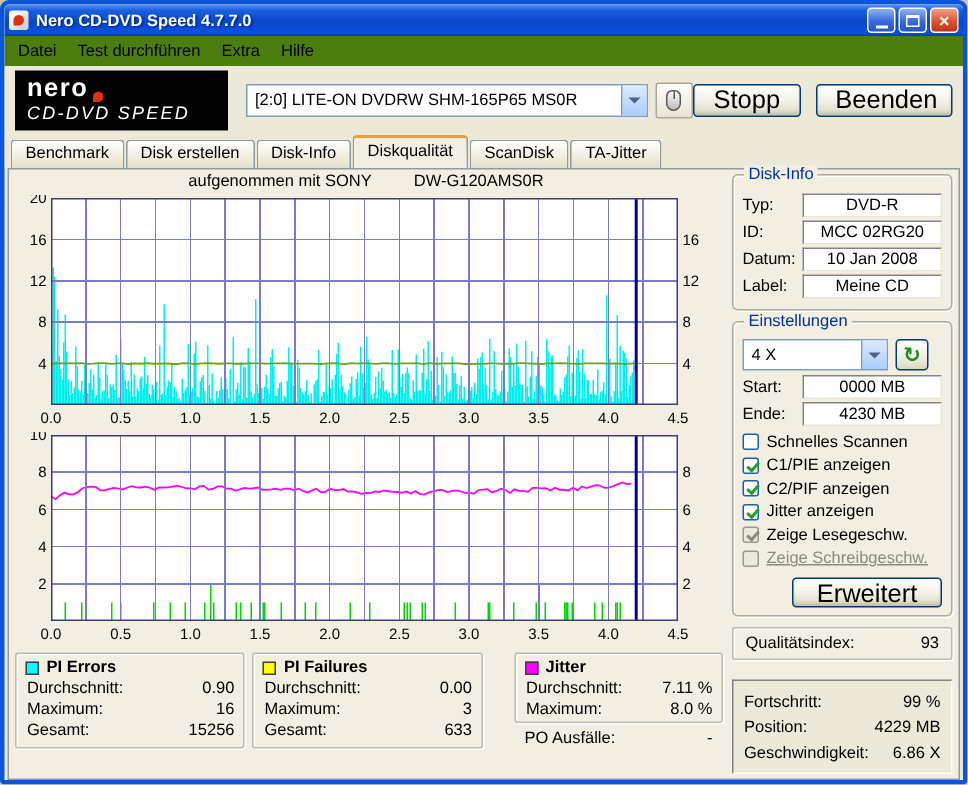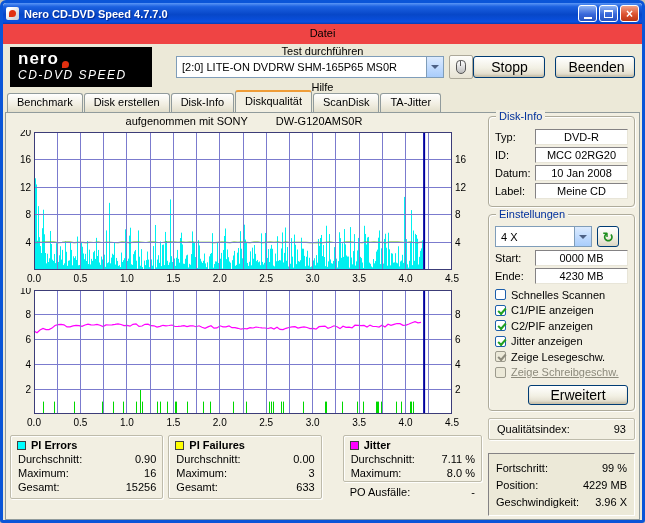--- a/index.html
+++ b/index.html
@@ -17,41 +17,41 @@
   .app-icon::after{content:"";position:absolute;left:3px;top:3px;width:7px;height:7px;background:#e03010;border-radius:50% 50% 50% 0;}
   .title-text{flex:1;margin-left:5px;font-weight:bold;text-shadow:1px 1px 1px #00268c;white-space:nowrap;}
   .winbtns{display:flex;align-items:center;}
   .winbtn{width:19px;height:17px;margin-left:2px;border:1px solid #fff;border-radius:3px;
     background:linear-gradient(180deg,#8fb4f4,#3968da 55%,#2a55c0);display:flex;align-items:center;justify-content:center;
     color:#fff;font-weight:bold;font-size:12px;line-height:1;cursor:default;}
   .winbtn.close{background:linear-gradient(180deg,#f0a086,#dd5330 55%,#bc3514);}
   .glyph-min{width:8px;height:2px;background:#fff;margin-top:8px;}
   .glyph-max{width:9px;height:8px;border:1px solid #fff;border-top-width:2px;}
   
-  .menubar{height:20px;display:flex;align-items:center;padding:0 2px;background:#ef4444;flex-direction:column;}
+  .menubar{height:20px;display:flex;align-items:center;padding:0 2px;background:#4d7c0f;}
   .menu-item{padding:3px 7px;}
   
   .toolbar{height:46px;display:flex;align-items:center;padding:0 7px;background:#ece9d8;}
   .logo{width:142px;height:40px;background:#000;color:#fff;padding:2px 8px;flex:0 0 auto;}
   .logo-top{display:flex;align-items:flex-end;font-size:17px;font-weight:bold;letter-spacing:1px;line-height:19px;}
   .flame{width:7px;height:7px;background:#e03010;border-radius:50% 50% 50% 0;margin:2px 0 0 3px;}
   .logo-bottom{font-style:italic;font-weight:normal;font-size:12px;letter-spacing:1.5px;line-height:15px;white-space:nowrap;}
   .combo{display:flex;align-items:stretch;background:#fff;border:1px solid #7f9db9;height:22px;}
   .combo-text{flex:1;padding:1px 5px;display:flex;align-items:center;white-space:nowrap;overflow:hidden;}
   .combo-btn{width:17px;border-left:1px solid #7f9db9;background:linear-gradient(180deg,#dcebfe,#c2dcfe 50%,#a9cdfb);
     display:flex;align-items:center;justify-content:center;}
   .tri{width:0;height:0;border:4px solid transparent;border-top:4px solid #4d6185;margin-top:4px;}
-  .drive{width:280px;margin-left:24px;}
+  .drive{width:280px;margin-left:12px;}
   .tool-iconbtn{width:26px;height:24px;margin-left:5px;border:1px solid #aca899;border-radius:2px;
     background:linear-gradient(#fdfdfb,#e8e4d4);display:flex;align-items:center;justify-content:center;}
   .mouse-body{width:10px;height:14px;border:1px solid #555;border-radius:5px 5px 6px 6px;background:linear-gradient(#fff,#bbb);position:relative;}
   .mouse-body::after{content:"";position:absolute;left:3.5px;top:0;width:1px;height:5px;background:#555;}
   .xp-btn{height:22px;min-width:72px;padding:0 12px;border:1px solid #003c74;border-radius:3px;
     background:linear-gradient(180deg,#ffffff,#f2f0e4 55%,#dcd6c4);font-family:"Liberation Sans",sans-serif;
-    font-size:14px;box-shadow:inset 0 -2px 2px rgba(160,150,120,.35);cursor:default;}
+    font-size:17px;box-shadow:inset 0 -2px 2px rgba(160,150,120,.35);cursor:default;}
   .stop{margin-left:auto;}
   .quit{margin-left:10px;}
   
   .tabbar{height:22px;display:flex;align-items:flex-end;padding:0 4px;background:#ece9d8;}
   .tab{height:19px;line-height:17px;padding:0 9px;margin-right:1px;border:1px solid #919b9c;border-bottom:none;
     border-radius:3px 3px 0 0;background:linear-gradient(180deg,#ffffff,#f0ede0 60%,#e2decb);white-space:nowrap;}
   .tab.active{height:22px;line-height:19px;background:#f2efe2;border-top:2px solid #ef9d38;position:relative;z-index:2;}
   
   .panel{height:408px;margin:0 2px 2px;border:1px solid #919b9c;background:#f2efe2;display:flex;padding:2px;gap:2px;}
   .chart-col{width:476px;flex:0 0 auto;}
@@ -828,19 +828,19 @@
         <div class="prow">
             <span>Fortschritt:</span>
             <span class="pval">99 %</span>
           </div>
         <div class="prow">
             <span>Position:</span>
             <span class="pval">4229 MB</span>
           </div>
         <div class="prow">
             <span>Geschwindigkeit:</span>
-            <span class="pval">3.96 X</span>
+            <span class="pval">6.86 X</span>
           </div>
       </div>
 
     </div>
   </div>
 </div>
 
 </body></html>

